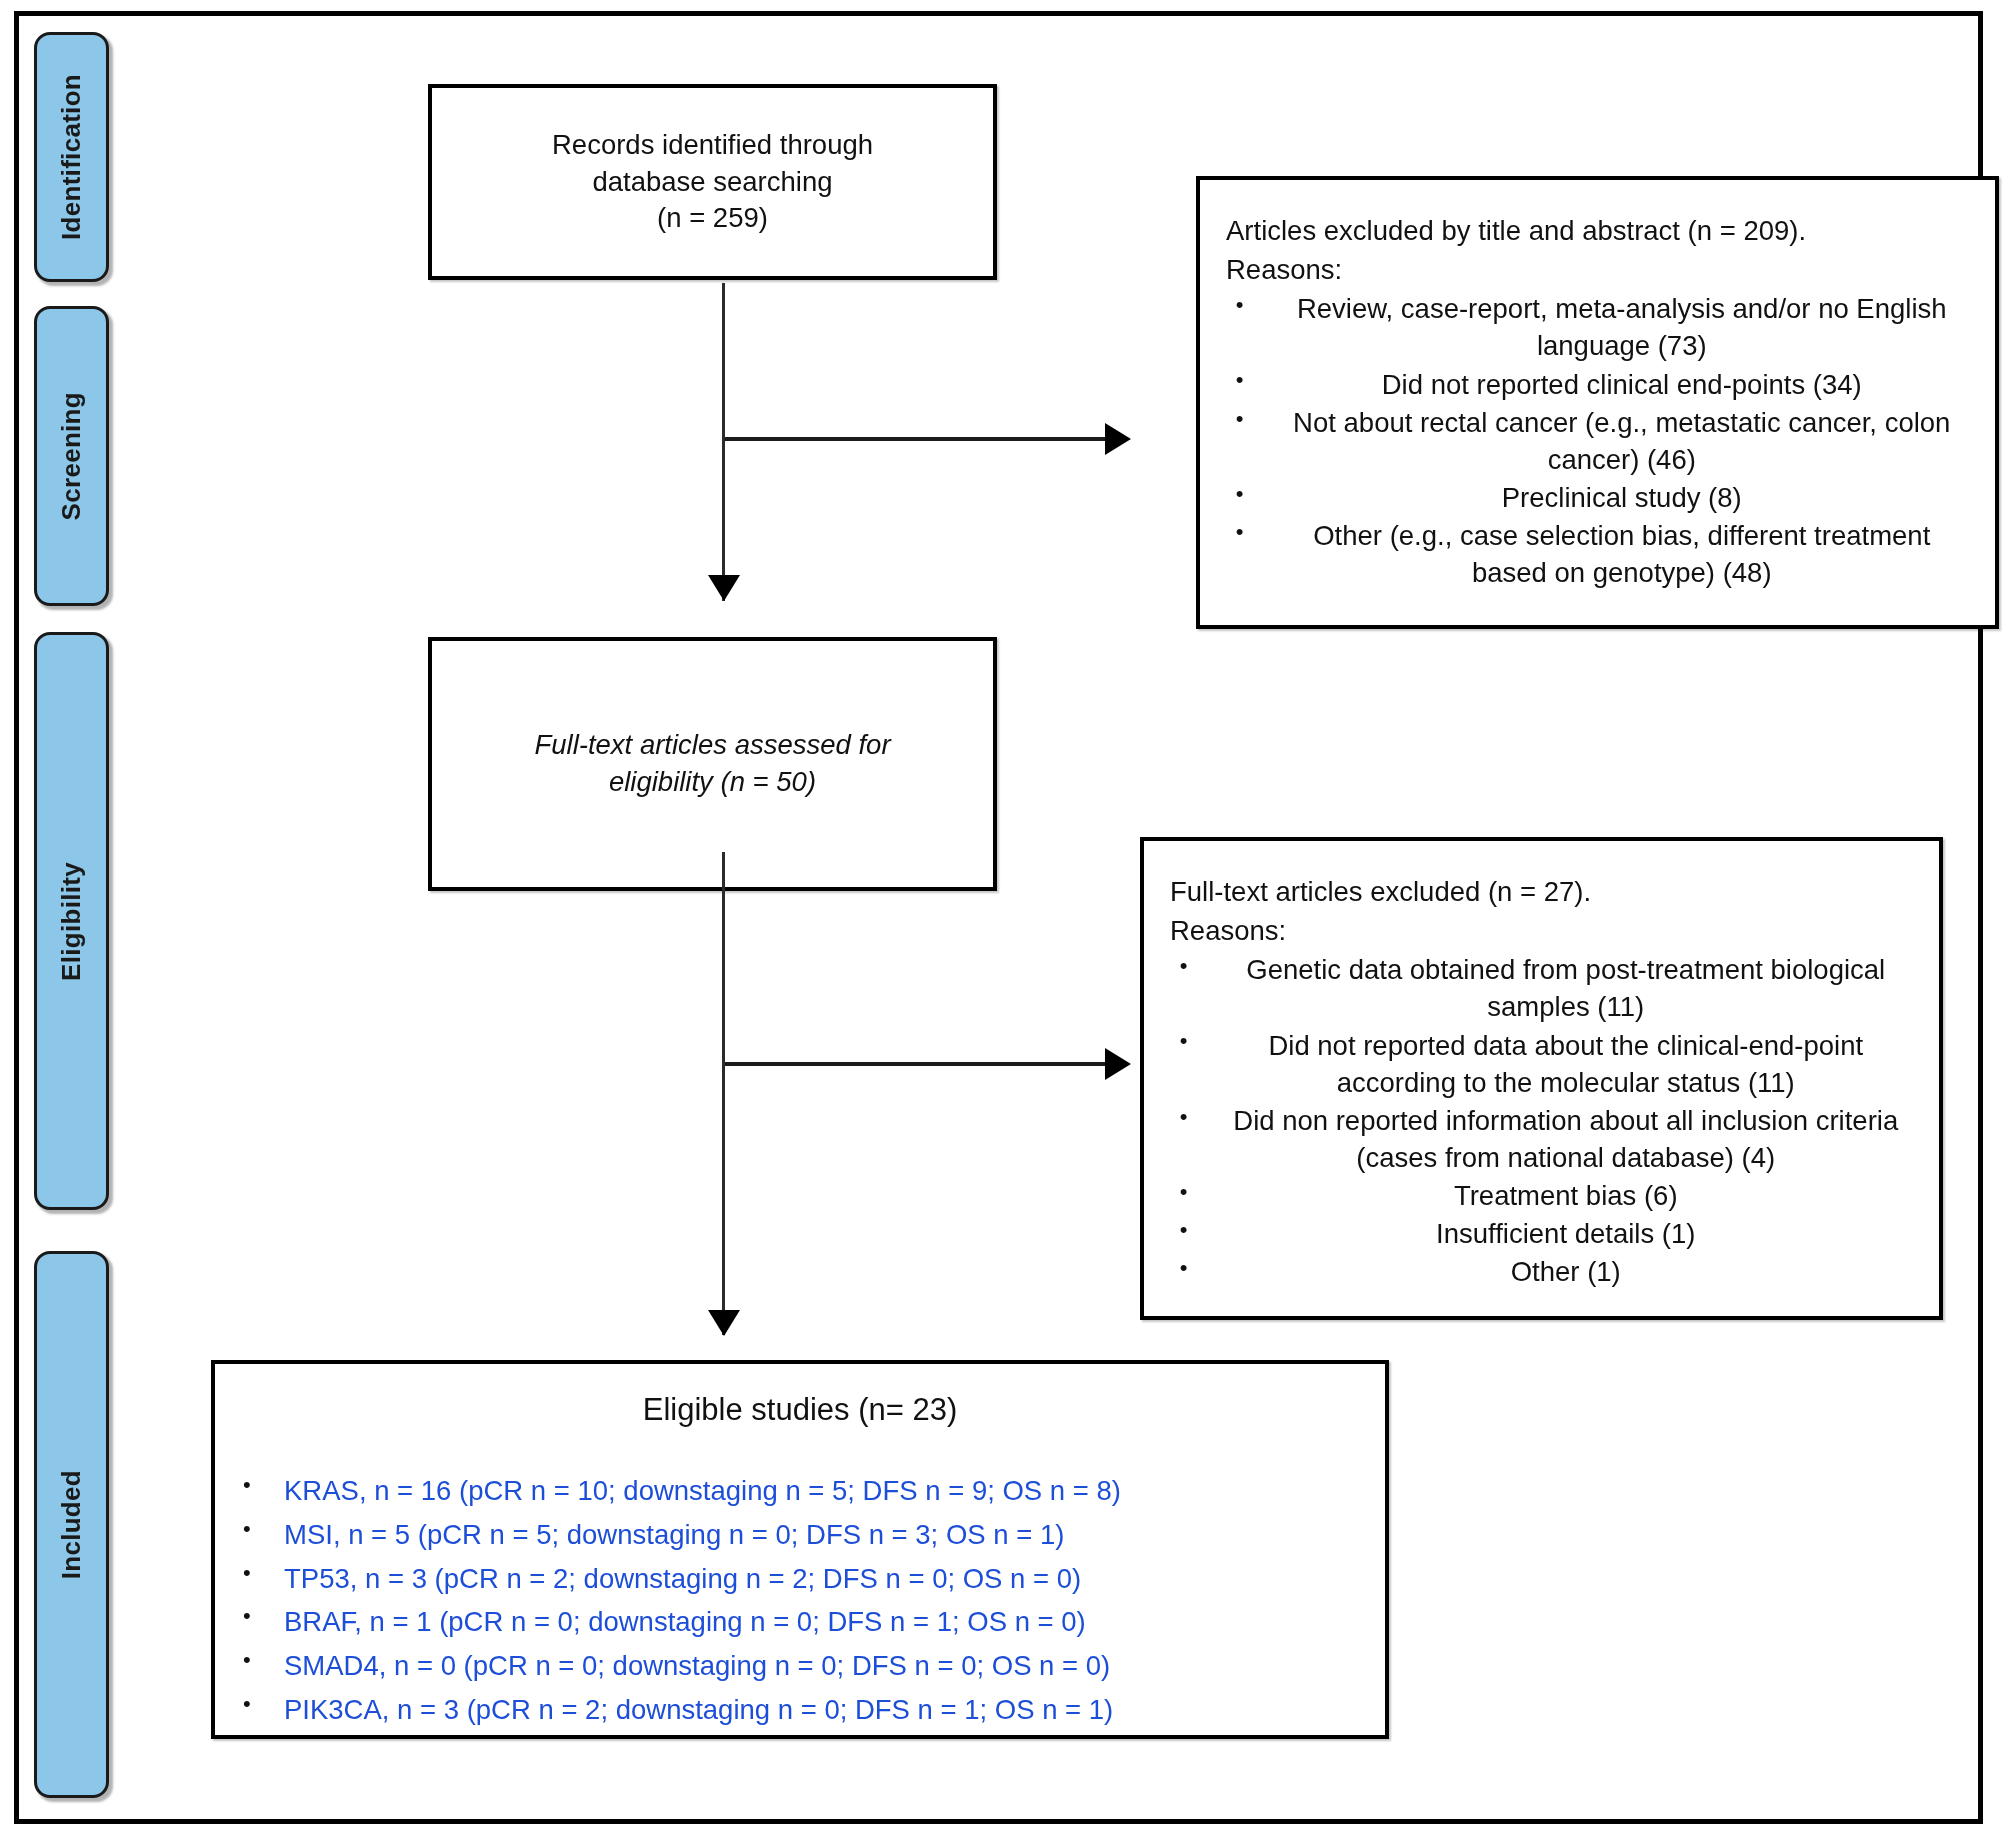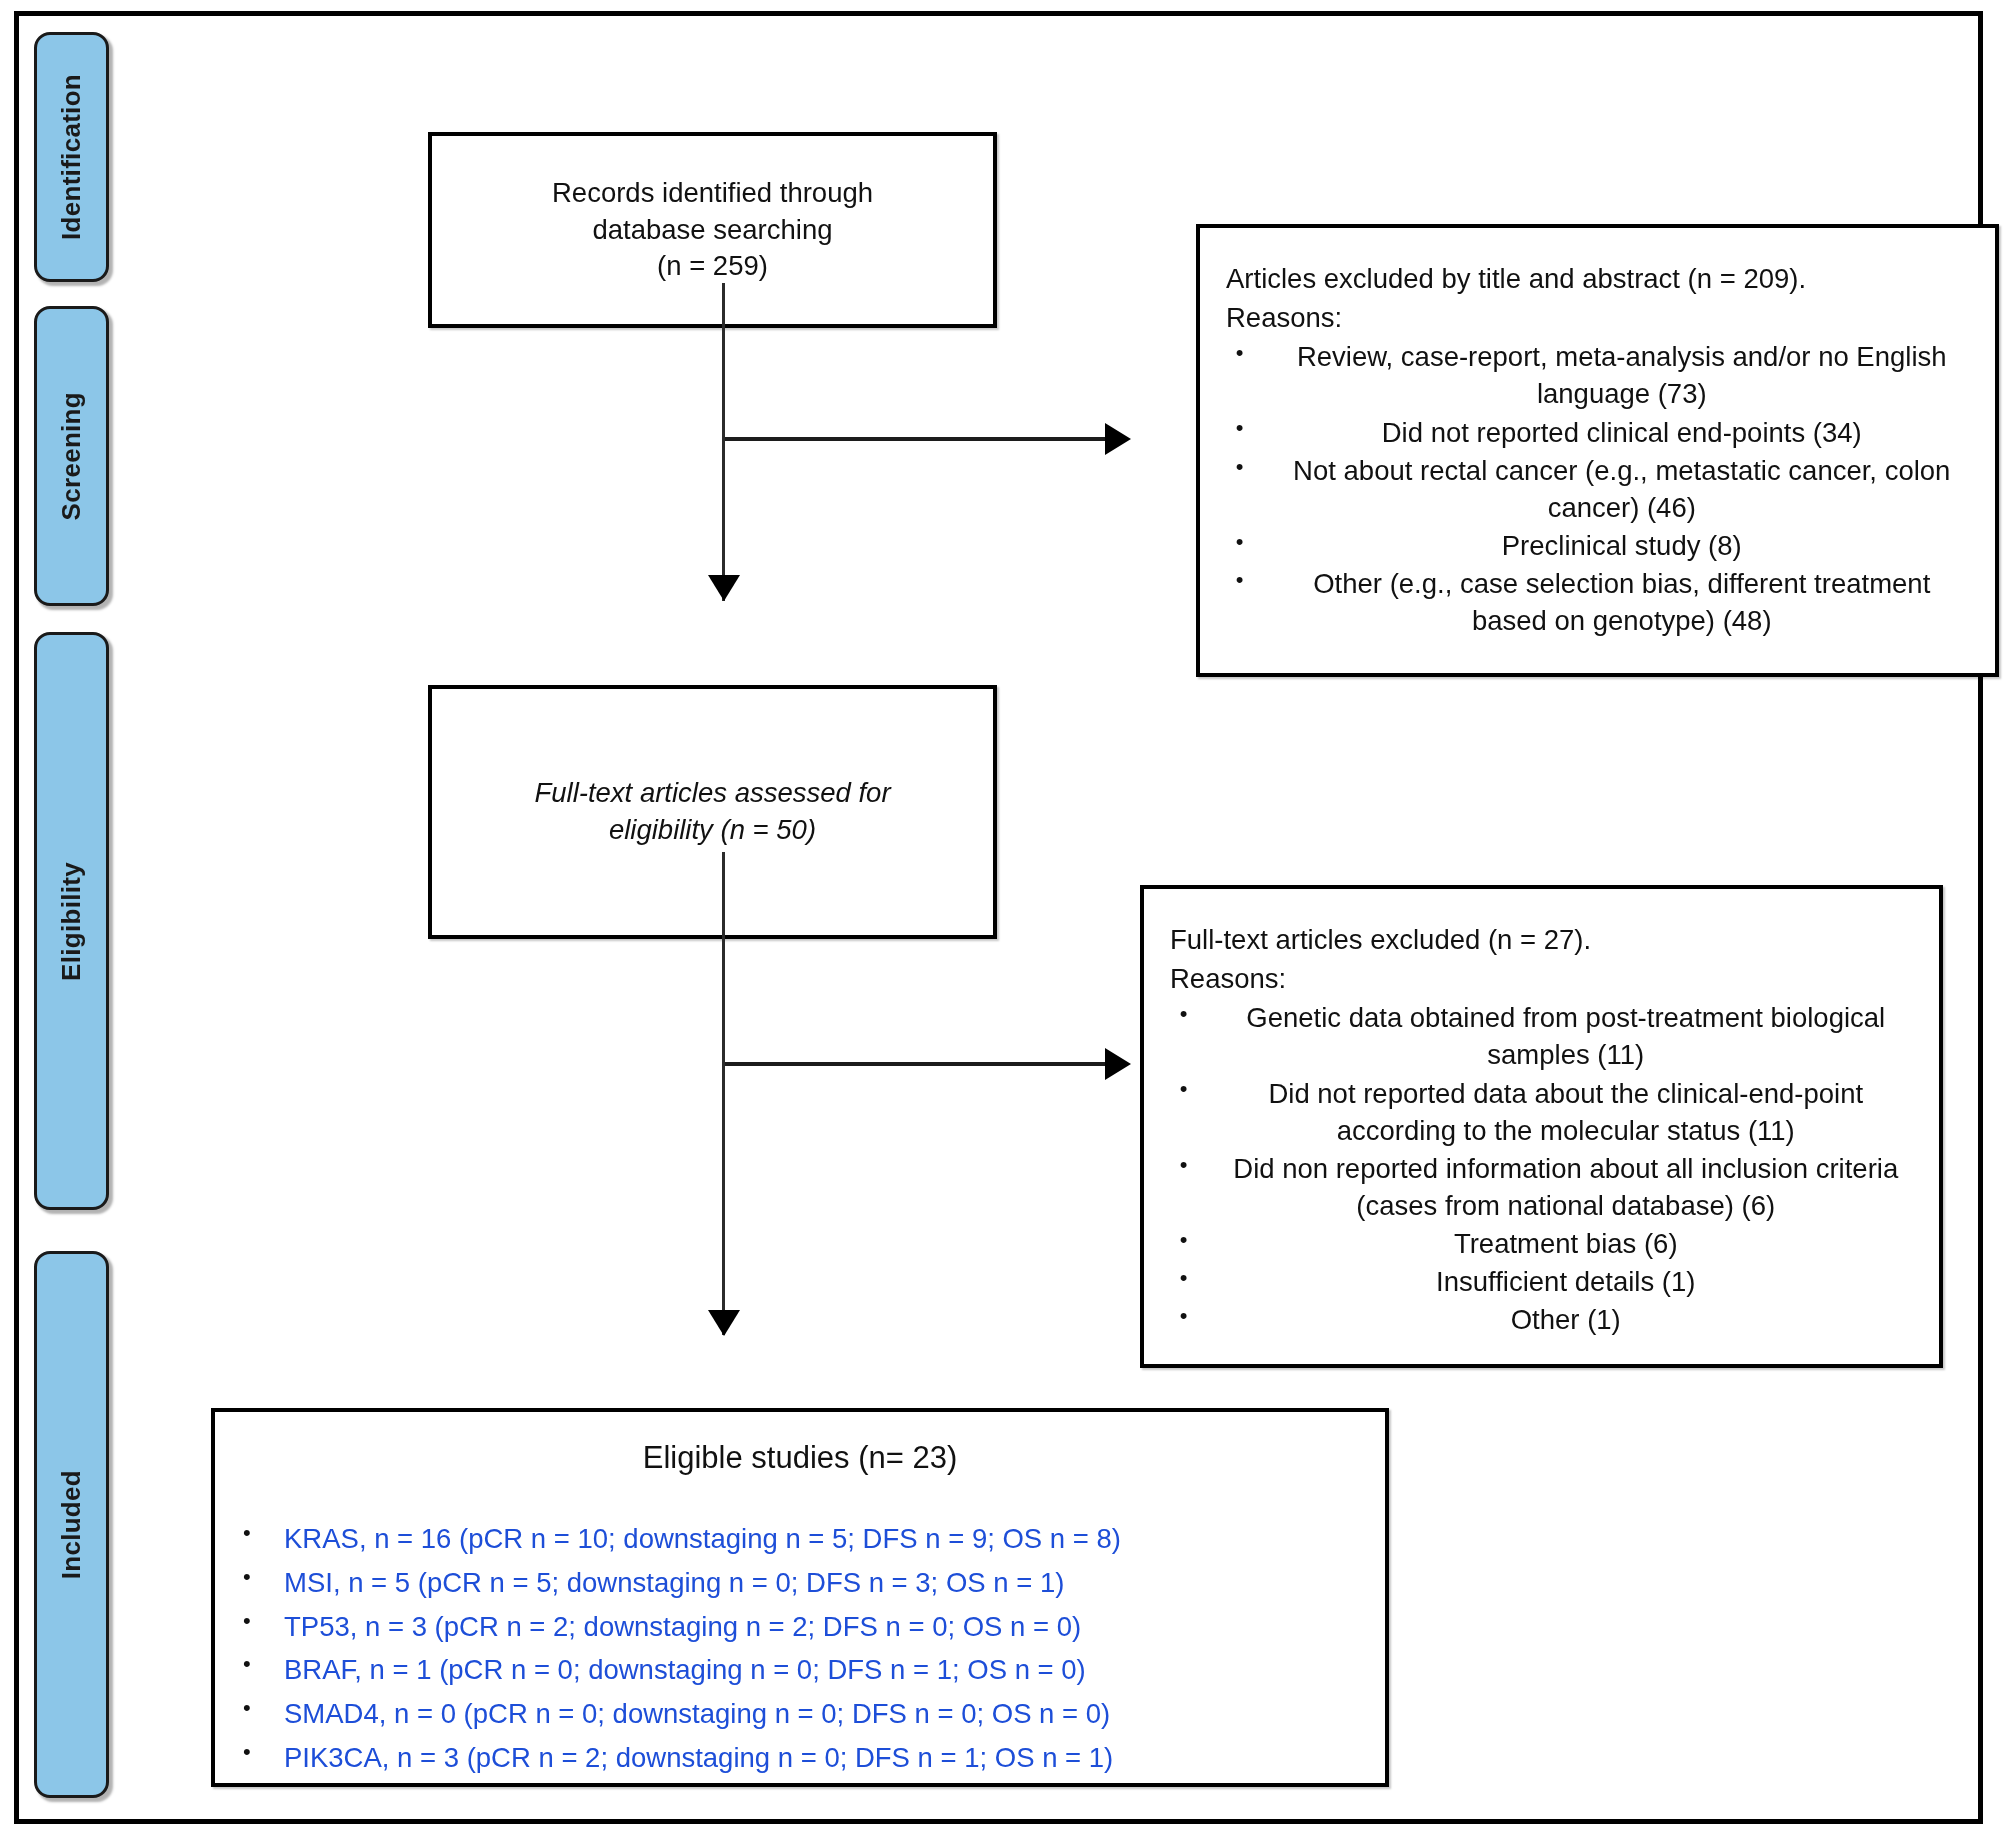--- a/index.html
+++ b/index.html
@@ -52,21 +52,20 @@
     white-space: nowrap;
   }
 
   
   .flowbox {
     position: absolute;
     background: #ffffff;
     border: 4.9px solid #000000;
     box-sizing: border-box;
     box-shadow: 2.4px 2.4px 1.8px rgba(0,0,0,0.22);
-    margin-top: 48px;
   }
   .flowbox-center {
     display: flex;
     flex-direction: column;
     align-items: center;
     justify-content: center;
     text-align: center;
   }
   .flowbox-center .line {
     font-size: 27.5px;
@@ -225,21 +224,21 @@
   <div class="hline" style="left:725px; top:1062px; width:386px;"></div>
   <div class="arrow-right" style="left:1105px; top:1048px;"></div>
 
   <div class="flowbox" style="left:1140px; top:837px; width:803px; height:483px;">
     <div class="excl-inner">
       <div class="excl-head">Full-text articles excluded (n = 27).</div>
       <div class="excl-head">Reasons:</div>
       <ul class="excl-list">
         <li>Genetic data obtained from post-treatment biological samples (11)</li>
         <li>Did not reported data about the clinical-end-point according to the molecular status (11)</li>
-        <li>Did non reported information about all inclusion criteria (cases from  national database) (6)</li>
+        <li>Did non reported information about all inclusion criteria (cases from  national database) (4)</li>
         <li>Treatment bias (6)</li>
         <li>Insufficient details (1)</li>
         <li>Other (1)</li>
       </ul>
     </div>
   </div>
 
   <div class="flowbox" style="left:211px; top:1360px; width:1178px; height:379px;">
     <div class="eligible-title">Eligible studies (n= 23)</div>
     <ul class="eligible-list">

